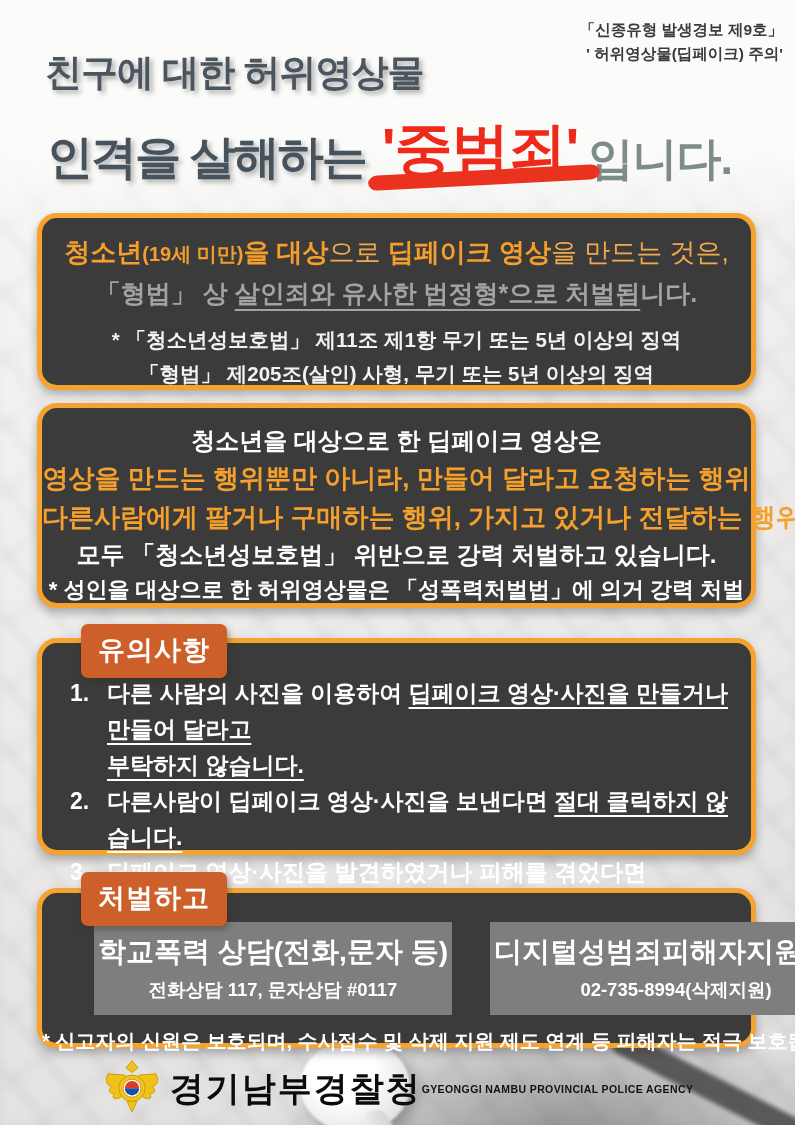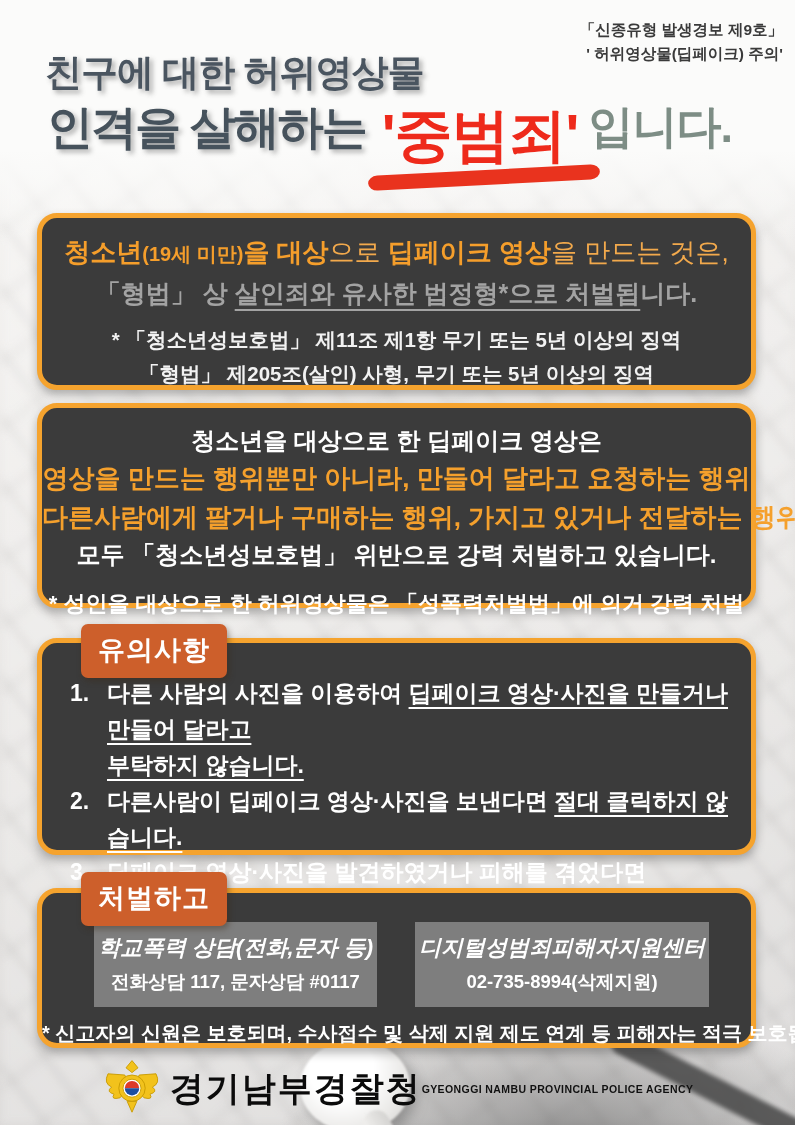--- a/index.html
+++ b/index.html
@@ -25,21 +25,21 @@
   .cable{position:absolute;left:600px;top:1078px;width:230px;height:24px;border-radius:12px;
       background:#474747;transform:rotate(27deg);filter:blur(2px);opacity:.85;}
 
   
   .alert-header{position:absolute;top:18px;right:12px;text-align:right;
       color:#3a3a3a;font-size:15.5px;font-weight:700;line-height:1.55;}
 
   
   .title-line1{position:absolute;left:45px;top:48px;font-size:37px;font-weight:700;color:#4a5560;
       letter-spacing:-1px;text-shadow:3px 3px 5px rgba(60,60,60,.45);}
-  .title-line2{position:absolute;left:47px;top:97px;display:flex;align-items:flex-start;white-space:nowrap;}
+  .title-line2{position:absolute;left:47px;top:111px;display:flex;align-items:flex-end;white-space:nowrap;}
   .t2-lead{font-size:46px;font-weight:700;color:#46525c;letter-spacing:-2px;
       text-shadow:3px 3px 5px rgba(60,60,60,.4);}
   .t2-high{font-size:58px;font-weight:800;color:#ee2a1b;margin:0 10px 0 16px;letter-spacing:-1px;}
   .t2-tail{font-size:45px;font-weight:700;color:#7d8d85;letter-spacing:-1px;}
   .red-marker{position:absolute;left:368px;top:170px;width:232px;height:15px;background:#e9331e;
       border-radius:10px/8px;transform:rotate(-3deg);}
 
   
   .dark-box{position:absolute;left:37px;width:719px;box-sizing:border-box;
       background:#3b3b3b;border:5px solid #f5a32e;border-radius:20px;
@@ -52,41 +52,41 @@
   .o-small{color:#f59e2b;font-weight:800;font-size:20px;}
   .o-reg{color:#f2a94c;font-weight:500;}
   .law-h2{font-size:25px;margin-top:7px;color:#a3a3a3;font-weight:600;white-space:nowrap;}
   .u-orange{text-decoration:underline;text-decoration-thickness:2px;text-underline-offset:7px;}
   .law-notes{margin-top:13px;font-size:20.5px;font-weight:600;line-height:1.65;color:#f2f2f2;}
 
   
   .box-penalty{top:403px;height:205px;padding-top:15px;}
   .pen-white{font-size:24px;font-weight:600;line-height:1.5;white-space:nowrap;}
   .pen-orange{font-size:26px;font-weight:800;color:#f5a02c;line-height:1.5;white-space:nowrap;}
-  .pen-note{font-size:22px;font-weight:600;margin-top:16px;white-space:nowrap;}
+  .pen-note{font-size:22px;font-weight:600;margin-top:2px;white-space:nowrap;}
 
   
   .badge{position:absolute;background:#cd5f2b;color:#fff;font-size:27px;font-weight:800;
       padding:8px 17px 10px;letter-spacing:1px;box-shadow:2px 3px 6px rgba(60,40,20,.4);border-radius:7px;}
 
   
   .box-cautions{top:638px;height:217px;text-align:left;padding:33px 20px 0 28px;}
   .box-cautions .badge{top:-19px;left:39px;}
   .c-item{display:flex;font-size:23px;font-weight:600;line-height:1.56;color:#fff;}
   .c-num{width:37px;flex:none;}
   .c-body{flex:1;}
   .u-white{text-decoration:underline;text-decoration-thickness:2px;text-underline-offset:6px;}
 
   
   .box-help{top:888px;height:160px;padding-top:29px;}
   .box-help .badge{top:-21px;left:39px;}
   .help-cards{display:flex;gap:38px;margin:0 52px;}
   .help-card{flex:1;background:#7e7e7e;padding:11px 4px 13px;display:flex;flex-direction:column;
       justify-content:center;gap:6px;}
-  .hc-title{font-size:22px;font-weight:700;white-space:nowrap;font-style:italic;}
+  .hc-title{font-size:28px;font-weight:700;white-space:nowrap;}
   .hc-sub{font-size:18.5px;font-weight:600;white-space:nowrap;}
   .help-note{margin-top:13px;font-size:20px;font-weight:700;white-space:nowrap;}
 
   
   .footer{position:absolute;left:0;right:0;top:1056px;display:flex;justify-content:center;
       align-items:center;gap:8px;}
   .org-stack{display:flex;align-items:center;}
   .org-name{font-size:34px;font-weight:900;color:#0b0b0b;letter-spacing:2px;line-height:1.1;}
   .org-en{font-size:10.5px;font-weight:700;color:#111;letter-spacing:.4px;margin-top:0;}
 </style>

